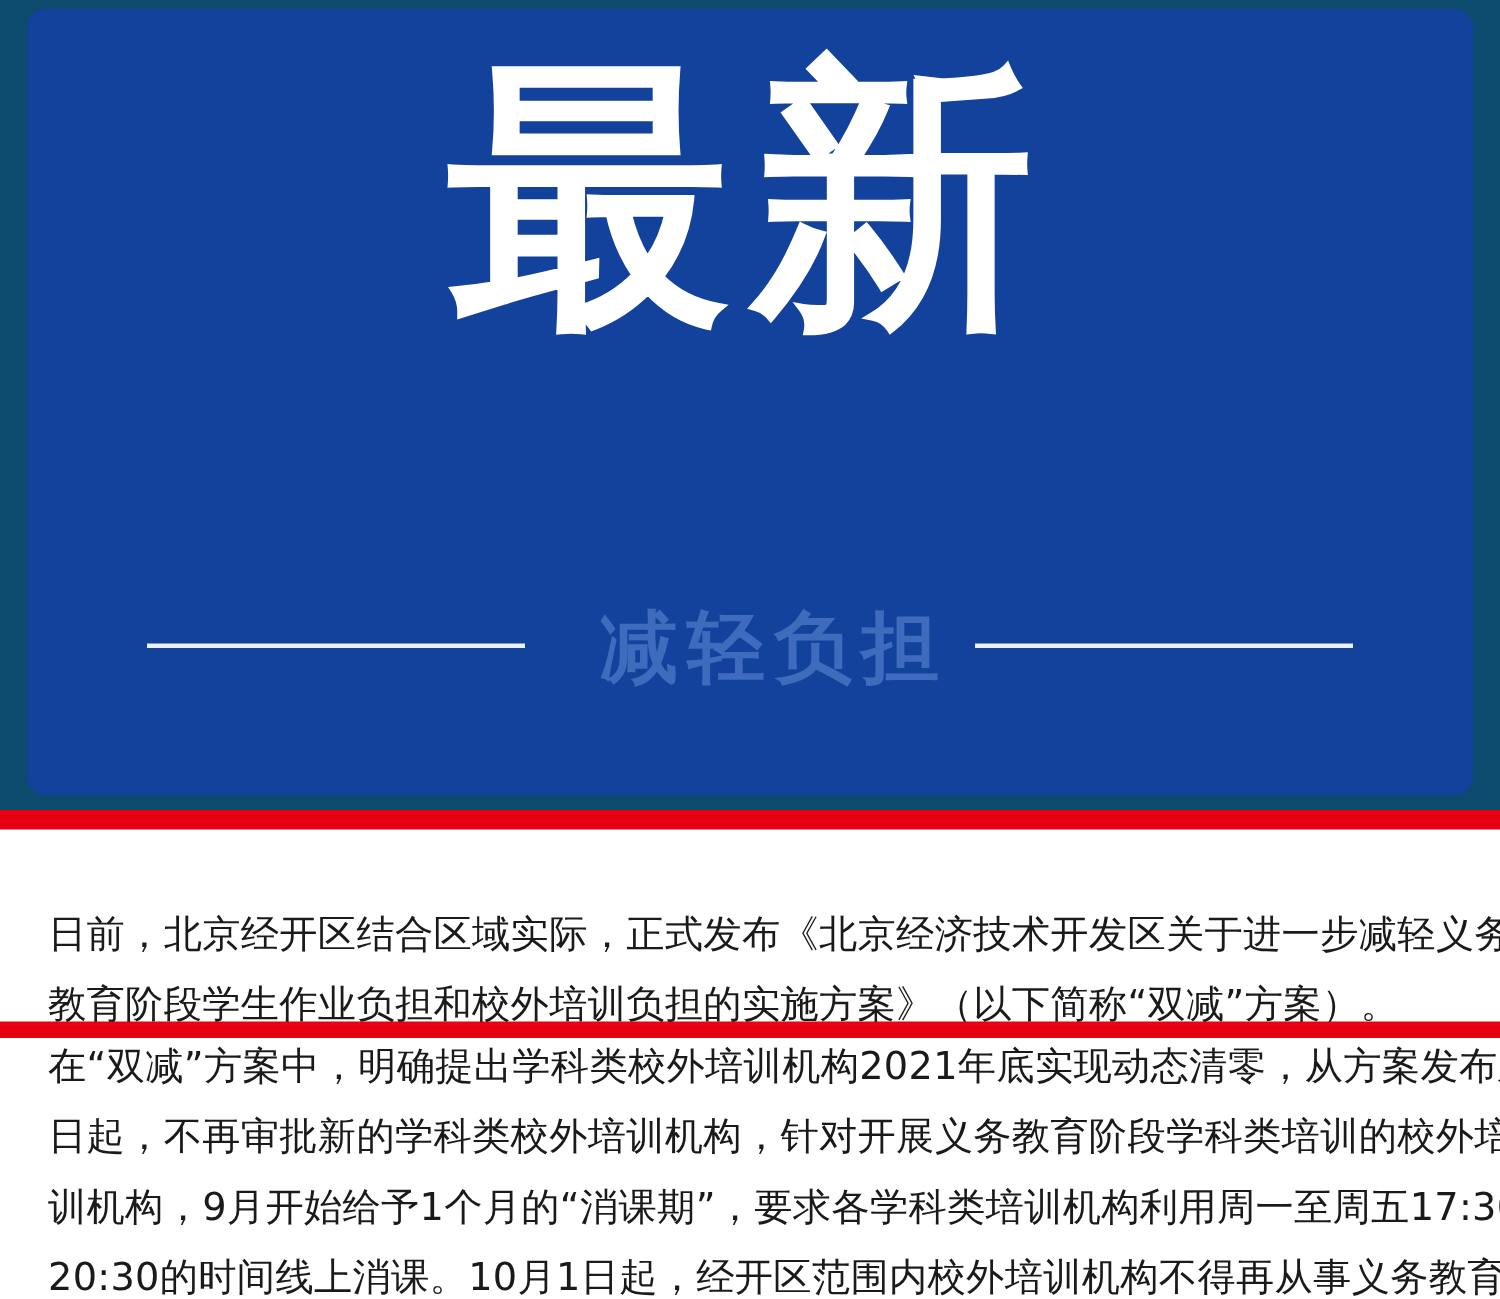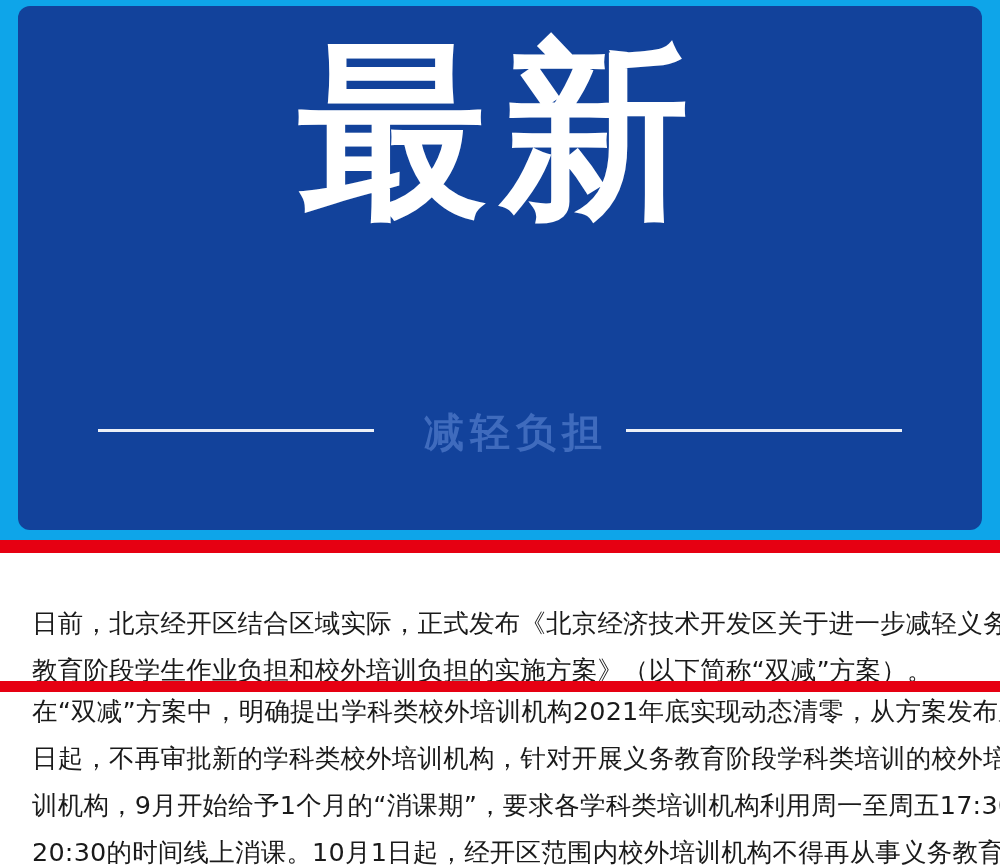--- a/index.html
+++ b/index.html
@@ -21,21 +21,21 @@
     background: #ffffff;
   }
 
   
   .banner-wrap {
     position: absolute;
     left: 0;
     top: 0;
     width: 1000px;
     height: 540px;
-    background: #0ea5e9;
+    background: #0c4a6e;
   }
   .banner {
     position: absolute;
     left: 18px;
     top: 6px;
     width: 964px;
     height: 524px;
     background: #12429b;
     border-radius: 12px;
   }
@@ -66,21 +66,21 @@
   }
   .rule {
     flex: 1 1 auto;
     height: 3px;
     background: #ffffff;
     opacity: 0.92;
   }
   .banner-sub {
     flex: 0 0 auto;
     color: #3f6bbd;
-    font-size: 40px;
+    font-size: 52px;
     font-weight: bold;
     letter-spacing: 6px;
     white-space: nowrap;
     line-height: 1;
     position: relative;
     top: 2px;
     margin-left: 32px;
   }
 
   

